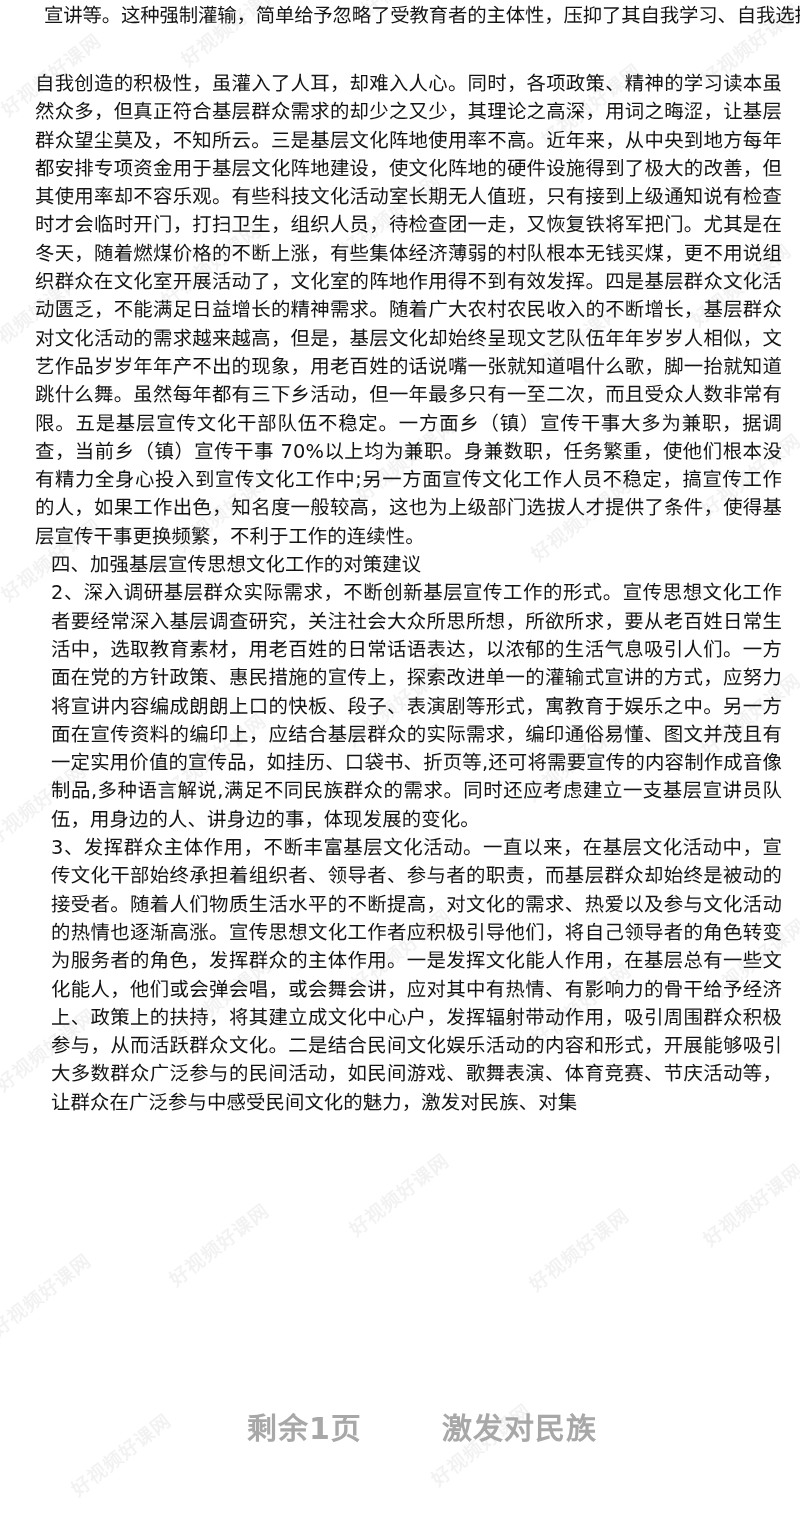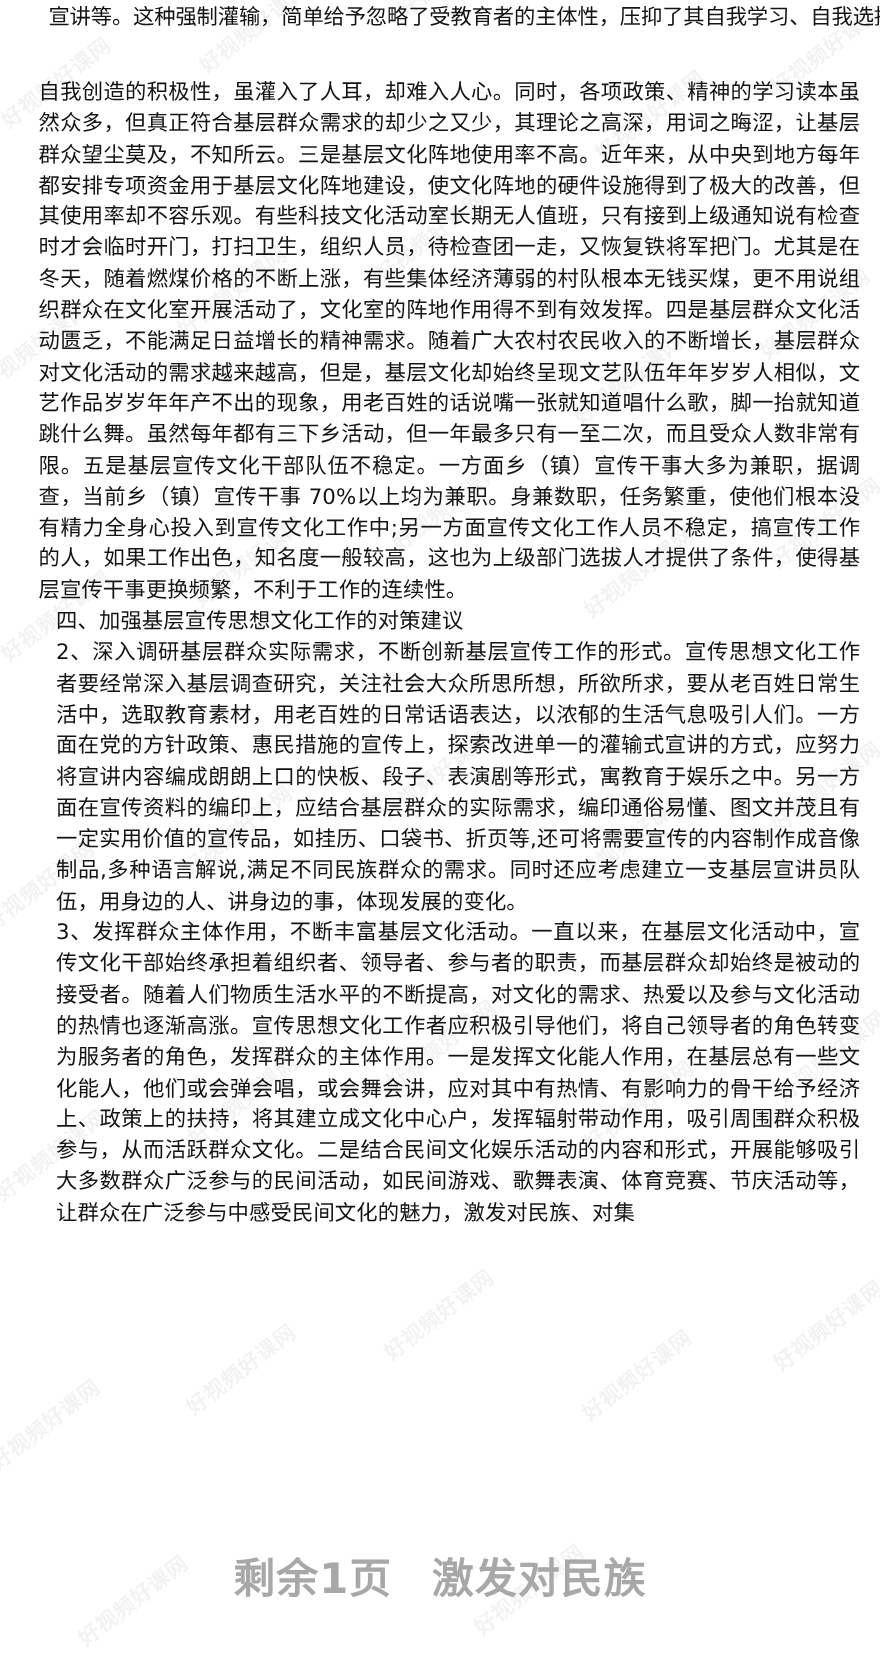--- a/index.html
+++ b/index.html
@@ -93,25 +93,26 @@
   .footer-notice {
     position: absolute;
     left: 0;
     right: 0;
     top: 1404px;
     text-align: center;
     z-index: 8;
   }
   .footer-notice .notice-text {
     display: inline-block;
-    font-size: 38px;
+    font-size: 30px;
     font-weight: 700;
     color: #a8a8a8;
     letter-spacing: 1px;
     font-family: "DejaVu Sans", "Liberation Sans", sans-serif;
+    margin-left: 44px;
   }
   .footer-notice .notice-gap {
     display: inline-block;
     width: 26px;
   }
 </style>
 </head>
 <body>
 
 <div class="page">

